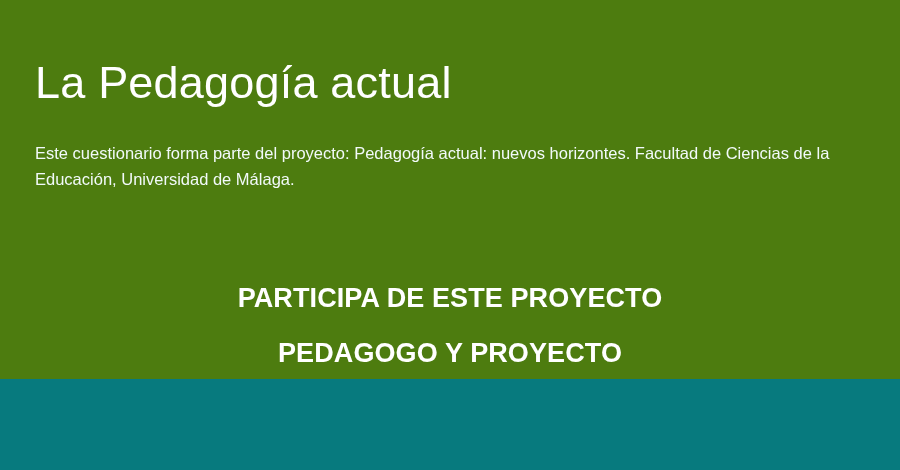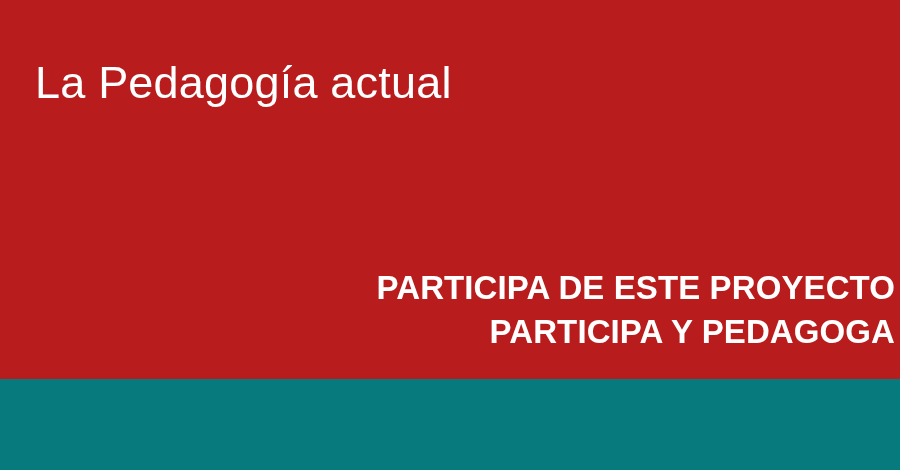--- a/index.html
+++ b/index.html
@@ -14,21 +14,21 @@
     overflow: hidden;
     background: #077a7e;
     font-family: "Liberation Sans", sans-serif;
     -webkit-font-smoothing: antialiased;
   }
 
   .banner {
     position: relative;
     width: 900px;
     height: 470px;
-    background: #b91c1c;
+    background: #4d7c0f;
     box-sizing: border-box;
   }
 
   
   .header-block {
     position: absolute;
     left: 35px;
     top: 56px;
     width: 850px;
   }
@@ -59,29 +59,28 @@
   .cta-block {
     position: absolute;
     left: 0;
     top: 263px;
     width: 900px;
     text-align: center;
   }
 
   .cta-line {
     display: block;
-    margin: 5px;
+    margin: 16px;
     font-family: "Liberation Sans", sans-serif;
     font-weight: bold;
-    font-size: 33px;
+    font-size: 27px;
     line-height: 39px;
     letter-spacing: 0.1px;
     color: #ffffff;
     white-space: pre;
-    text-align: right;
   }
 
   
   .section-divider {
     position: absolute;
     left: 0;
     top: 377px;
     width: 900px;
     height: 2px;
     background: linear-gradient(
@@ -105,24 +104,25 @@
   }
 </style>
 </head>
 <body>
 
 <div class="banner">
 
   <div class="header-block">
     <h1 class="banner-title">La Pedagogía actual</h1>
 
+    <p class="banner-subtitle">Este cuestionario forma parte del proyecto: Pedagogía actual: nuevos horizontes. Facultad de Ciencias de la Educación, Universidad de Málaga.</p>
   </div>
 
   <div class="cta-block">
     <span class="cta-line">PARTICIPA DE ESTE PROYECTO</span>
-    <span class="cta-line">PARTICIPA Y PEDAGOGA</span>
+    <span class="cta-line">PEDAGOGO Y PROYECTO</span>
   </div>
 
   <hr class="section-divider">
 
   <div class="lower-band"></div>
 
 </div>
 
 </body></html>

